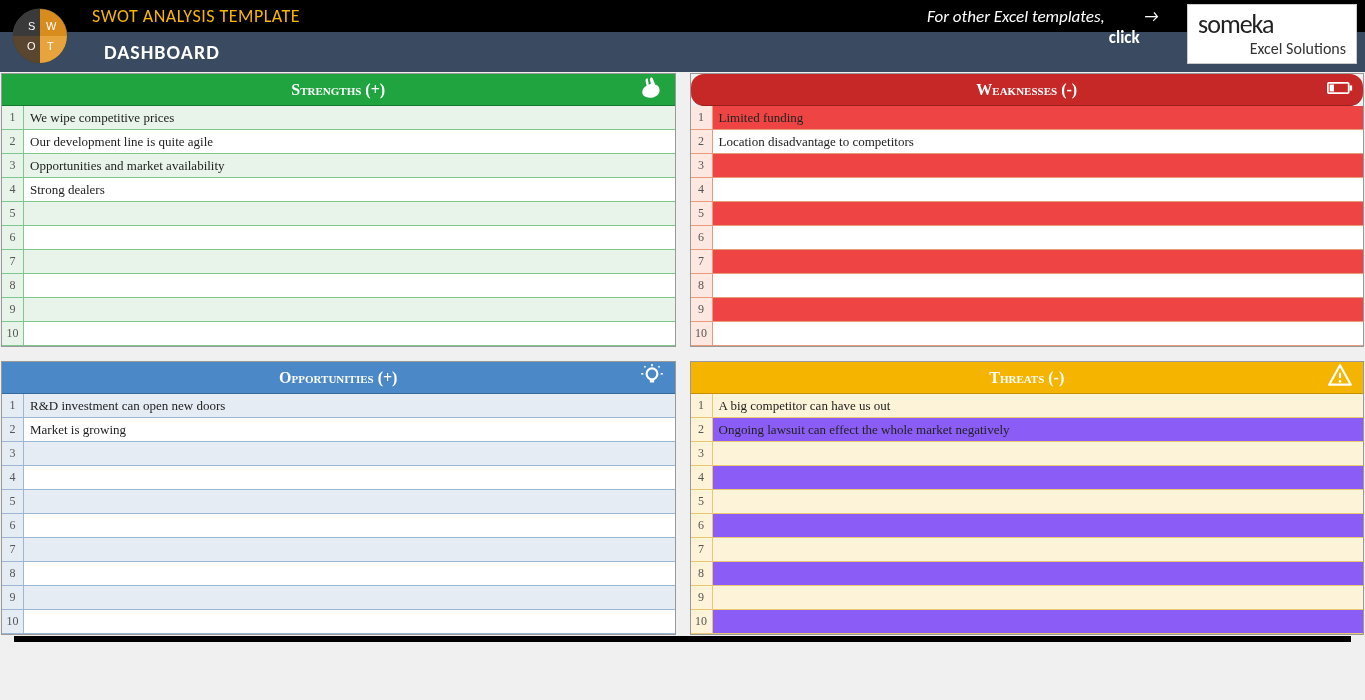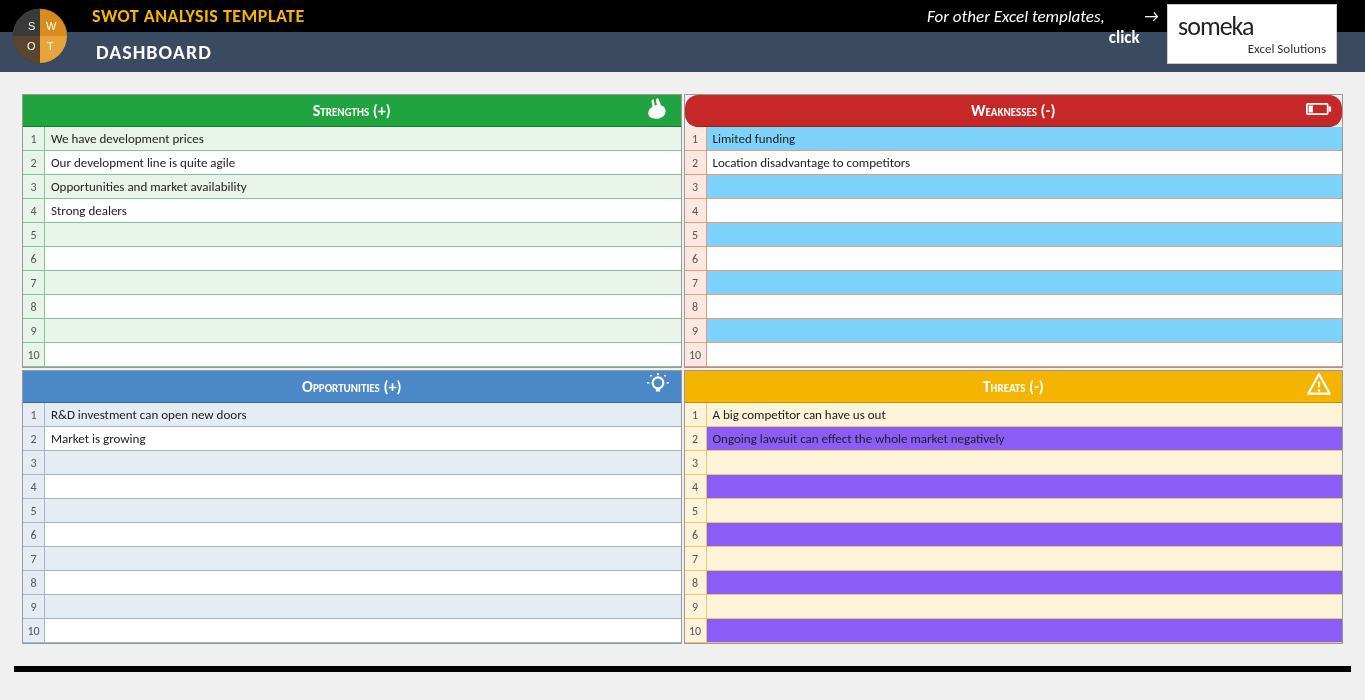--- a/index.html
+++ b/index.html
@@ -15,68 +15,69 @@
 }
 .logo-circle {
   width: 56px; height: 56px;
   position: absolute;
   left: 12px; top: 8px;
   z-index: 10;
 }
 .logo-circle svg { width: 56px; height: 56px; }
 .header-title {
   color: #F7B500;
-  font-weight: bold;
+  font-weight: normal;
   font-size: 18px;
   margin-left: 80px;
   letter-spacing: 0.5px;
 }
 .header-right {
   margin-left: auto;
   color: #fff;
   font-size: 17px;
   font-style: italic;
   display: flex;
   align-items: center;
   gap: 4px;
 }
 .header-right .click-text { font-weight: bold; font-style: normal; margin-top: 43px; }
 .someka-logo {
   background: #fff;
   border: 1px solid #ccc;
   margin-left: 16px;
   padding: 2px 10px;
   position: absolute;
-  right: 28px;
+  right: 8px;
   top: 4px;
   height: 60px;
   width: 170px;
   z-index: 10;
   display: flex;
   flex-direction: column;
   justify-content: center;
 }
 .someka-brand { font-size: 26px; font-weight: 300; color: #222; letter-spacing: -1px; line-height: 1; }
-.someka-sub { font-size: 13px; color: #333; text-align: right; margin-top: 2px; }
+.someka-sub { font-size: 16px; color: #333; text-align: right; margin-top: 2px; }
 
 .header-sub {
   background: #3a4a60;
   height: 40px;
   display: flex;
   align-items: center;
-  padding: 0 16px;
+  padding: 0 24px;
 }
 .header-sub-title { color: #fff; font-weight: bold; font-size: 20px; margin-left: 80px; letter-spacing: 1px; }
 .header-sub-right { margin-left: auto; color: #ddd; font-style: italic; font-size: 13px; margin-right: 190px; }
 
 .grid {
   display: grid;
   grid-template-columns: 1fr 1fr;
-  gap: 2px;
-  padding: 22px;
+  gap: 14px;
+  padding: 1px;
+  font-family: Liberation Serif, serif;
 }
 .panel { border: 1px solid #999; }
 .panel-header {
   height: 32px;
   display: flex;
   align-items: center;
   justify-content: center;
   color: #fff;
   font-weight: bold;
   font-size: 16px;
@@ -95,21 +96,21 @@
 .row .num { width: 22px; text-align: center; border-right: 1px solid; display: flex; align-items: center; justify-content: center; color: #555; font-size: 12px; }
 .row .txt { flex: 1; padding: 0 6px; display: flex; align-items: center; color: #222; }
 
 .strengths .row { border-color: #7ec88f; }
 .strengths .row .num { border-color: #7ec88f; background: #e8f4ea; }
 .strengths .row.odd .txt { background: #e8f4ea; }
 .strengths .row.even .txt { background: #fff; }
 
 .weaknesses .row { border-color: #e89a7a; }
 .weaknesses .row .num { border-color: #e89a7a; background: #fce8e0; }
-.weaknesses .row.odd .txt { background: #7dd3fc; }
+.weaknesses .row.odd .txt { background: #ef4444; }
 .weaknesses .row.even .txt { background: #fff; }
 
 .opportunities .row { border-color: #9bb7d4; }
 .opportunities .row .num { border-color: #9bb7d4; background: #e5ecf4; }
 .opportunities .row.odd .txt { background: #e5ecf4; }
 .opportunities .row.even .txt { background: #fff; }
 
 .threats .row { border-color: #e8c872; }
 .threats .row .num { border-color: #e8c872; background: #fdf3d9; }
 .threats .row.odd .txt { background: #fdf3d9; }
@@ -156,21 +157,21 @@
   <div class="panel strengths">
     <div class="panel-header">
       <span>Strengths (+)</span>
       <span class="icon"><svg viewBox="0 0 24 24">
             <path d="M8 3c-1 0-2 1-2 2l1 5c-2 1-4 3-4 6 0 3 3 5 7 5s9-2 9-7c0-3-2-5-4-5l-2-5c0-1-1-2-2-2l-1 2 1 4-2 1-1-6z"></path>
           </svg></span>
     </div>
     <div>
         <div class="row odd">
           <div class="num">1</div>
-          <div class="txt">We have development prices</div>
+          <div class="txt">We wipe competitive prices</div>
         </div>
         <div class="row even">
           <div class="num">2</div>
           <div class="txt">Our development line is quite agile</div>
         </div>
         <div class="row odd">
           <div class="num">3</div>
           <div class="txt">Opportunities and market availability</div>
         </div>
         <div class="row even">

